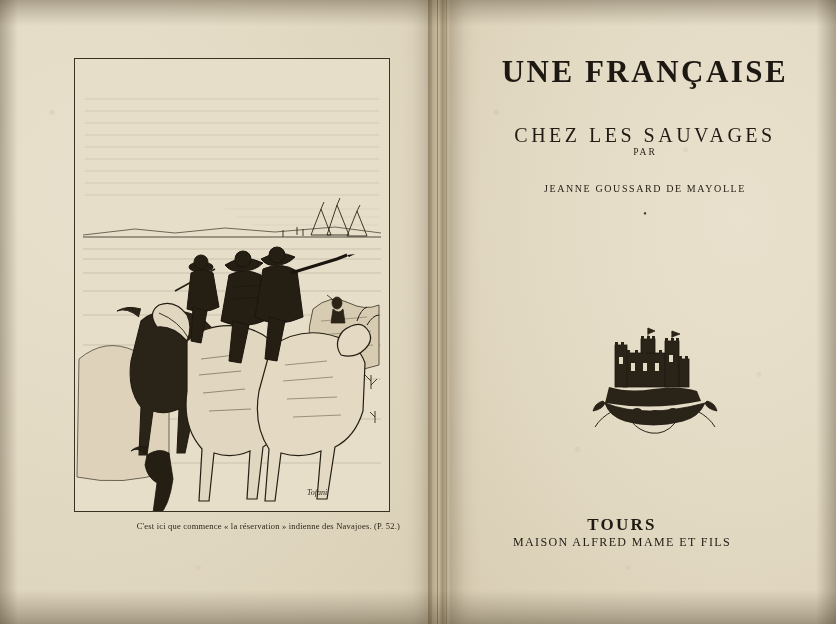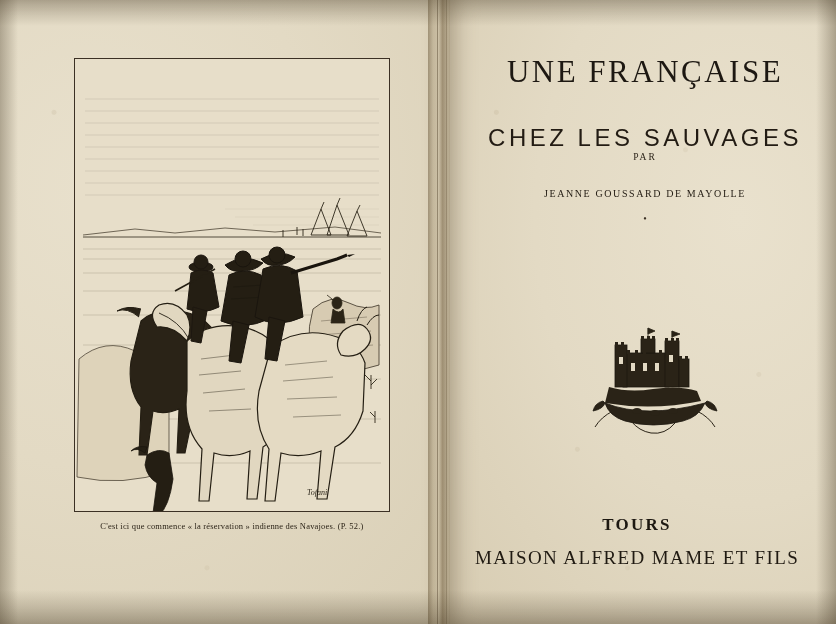--- a/index.html
+++ b/index.html
@@ -21,21 +21,20 @@
     position: absolute;
     top: 0;
     height: 624px;
   }
   .leaf-left {
     left: 0;
     width: 432px;
     background:
       radial-gradient(ellipse at 20% 30%, #e8e0cc 0%, #e3dac4 45%, #d9cfb6 100%);
     box-shadow: inset -14px 0 22px -10px rgba(90,75,50,0.45);
-    padding-left: 18px;
   }
   .leaf-right {
     left: 450px;
     width: 386px;
     background:
       radial-gradient(ellipse at 75% 35%, #e9e1cd 0%, #e3dac4 50%, #d7ccb2 100%);
     box-shadow: inset 14px 0 22px -10px rgba(90,75,50,0.42);
   }
   
   .gutter {
@@ -103,49 +102,49 @@
     border: 1px solid #3b3024;
     background: #e6ddc8;
     overflow: hidden;
   }
   .plate-svg { display: block; }
   .plate-caption {
     position: absolute;
     left: 64px;
     top: 521px;
     width: 336px;
-    text-align: center;
+    text-align: right;
     font-size: 8.5px;
     letter-spacing: 0.2px;
     color: #2c2418;
     font-family: "Liberation Serif", serif;
   }
 
   
   .title-block {
     position: absolute;
     left: 470px;
     top: 0;
     width: 350px;
     text-align: center;
     color: #231c12;
   }
   .title-main {
     margin-top: 54px;
     font-size: 31px;
     letter-spacing: 2.5px;
     font-family: "Liberation Serif", serif;
-    font-weight: 400;
+    font-weight: 700;
     color: #1d1812;
   }
   .title-sub {
     margin-top: 34px;
-    font-size: 24px;
+    font-size: 20px;
     letter-spacing: 3.5px;
-    font-family: Liberation Sans, sans-serif;
+    font-family: Liberation Serif, serif;
     color: #221b13;
   }
   .title-par {
     font-size: 9.5px;
     letter-spacing: 2px;
     color: #2a2218;
   }
   .title-author {
     margin-top: 26px;
     font-size: 10px;
@@ -159,34 +158,34 @@
   }
   .vignette-wrap {
     position: absolute;
     left: 585px;
     top: 325px;
     width: 140px;
     height: 120px;
   }
   .imprint {
     position: absolute;
-    left: 462px;
+    left: 447px;
     top: 515px;
     width: 350px;
     text-align: center;
   }
   .imprint-city {
     font-size: 17px;
     letter-spacing: 2.2px;
     font-weight: 700;
     color: #1d1811;
   }
   .imprint-pub {
-    margin-top: 12px;
-    font-size: 19px;
+    margin-top: 0;
+    font-size: 12px;
     letter-spacing: 1.4px;
     color: #201a12;
   }
 </style>
 </head>
 <body>
 
 <div class="page">
 
   <div class="leaf leaf-left">

